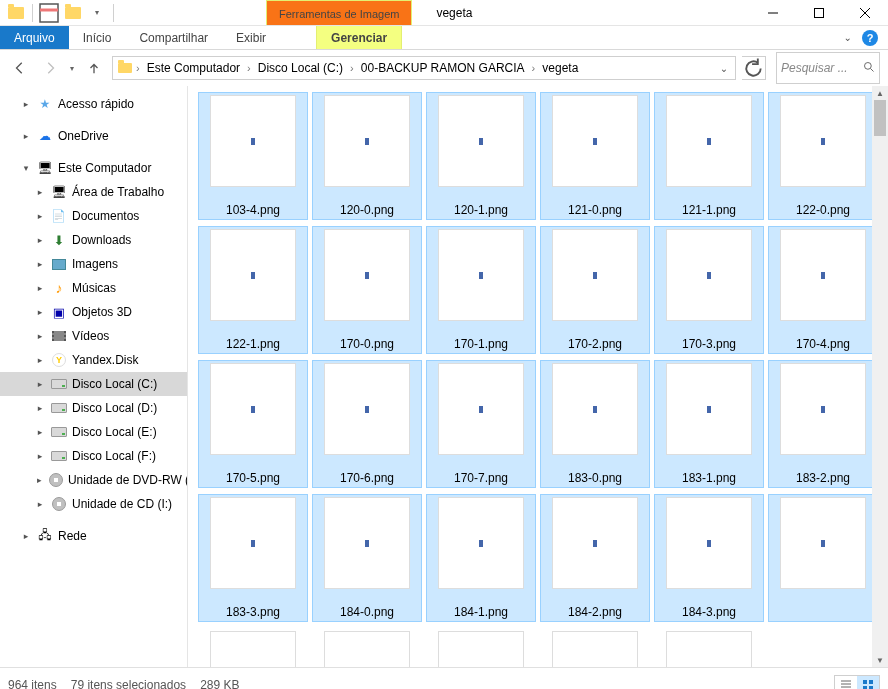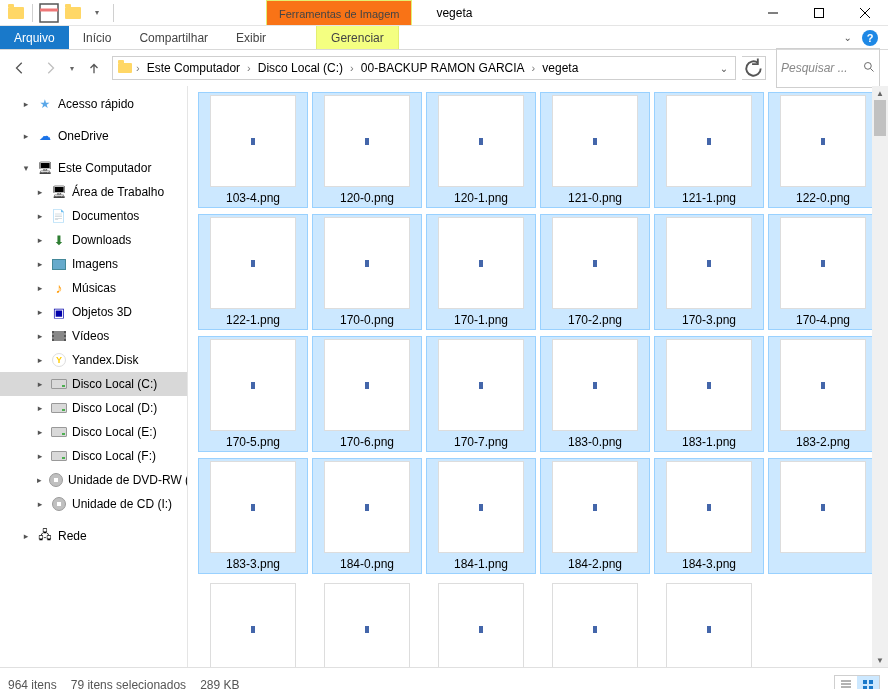--- a/index.html
+++ b/index.html
@@ -17,41 +17,41 @@
 .title-text { padding-left: 24px; display: flex; align-items: center; color: #000; }
 .title-spacer { flex: 1; }
 .win-controls { display: flex; }
 .win-btn { width: 46px; height: 26px; display: flex; align-items: center; justify-content: center; color: #000; }
 .win-btn svg { width: 10px; height: 10px; }
 
 
 .ribbon { height: 24px; display: flex; align-items: stretch; border-bottom: 1px solid #d9d9d9; }
 .rtab { padding: 0 14px; display: flex; align-items: center; color: #444; }
 .rtab.file { background: #1979ca; color: #fff; }
-.rtab.contextual { background: #f4ff81; border-left: 1px solid #e4ef71; border-right: 1px solid #e4ef71; color: #444; }
+.rtab.contextual { background: #f4ff81; border-left: 1px solid #e4ef71; border-right: 1px solid #e4ef71; color: #444; font-weight: bold; }
 .ribbon-spacer { flex: 1; }
 .ribbon-right { display: flex; align-items: center; gap: 10px; padding-right: 10px; }
 .ribbon-chevron { color: #555; font-size: 10px; }
 .help-badge { width: 16px; height: 16px; border-radius: 50%; background: #1e88e5; color: #fff; display: flex; align-items: center; justify-content: center; font-size: 11px; font-weight: bold; }
 
 
 .navbar { height: 36px; display: flex; align-items: center; padding: 0 8px; gap: 6px; }
 .nav-arrow { width: 24px; height: 24px; display: flex; align-items: center; justify-content: center; color: #555; }
 .nav-arrow.disabled { color: #bfbfbf; }
 .nav-arrow svg { width: 14px; height: 14px; }
 .nav-dd { font-size: 8px; color: #666; padding: 0 2px; }
 .nav-up svg { width: 14px; height: 14px; }
 .addressbar { flex: 1; height: 24px; border: 1px solid #cfcfcf; display: flex; align-items: center; padding: 0 2px; }
 .addr-folder { width: 20px; display: flex; align-items: center; justify-content: center; }
 .crumb { padding: 0 6px; height: 22px; display: flex; align-items: center; color: #000; }
 .crumb-sep { color: #777; font-size: 11px; padding: 0 1px; }
 .addr-spacer { flex: 1; }
 .addr-dd { width: 18px; text-align: center; color: #555; font-size: 10px; }
 .refresh-btn { width: 24px; height: 24px; border: 1px solid #cfcfcf; border-left: none; display: flex; align-items: center; justify-content: center; color: #555; }
-.searchbox { width: 104px; height: 40px; border: 1px solid #cfcfcf; margin-left: 4px; display: flex; align-items: center; padding: 8px 4px; color: #888; }
+.searchbox { width: 104px; height: 32px; border: 1px solid #cfcfcf; margin-left: 4px; display: flex; align-items: center; padding: 8px 4px; color: #888; }
 .searchbox span:first-child { flex: 1; white-space: nowrap; overflow: hidden; text-overflow: ellipsis; font-style: italic; }
 .search-icon { color: #666; }
 
 
 .body { display: flex; height: calc(689px - 26px - 24px - 36px - 22px); }
 
 
 .tree { width: 188px; border-right: 1px solid #e5e5e5; overflow: hidden; padding-top: 6px; }
 .tnode { height: 24px; display: flex; align-items: center; padding-left: 6px; gap: 4px; color: #000; white-space: nowrap; }
 .tnode .twisty { width: 12px; font-size: 9px; color: #555; text-align: center; }
@@ -73,21 +73,21 @@
 .ticon-yandex { width: 14px; height: 14px; border-radius: 50%; background: #fff; border: 1px solid #ddd; display:flex;align-items:center;justify-content:center;color:#ffcc00;font-weight:bold;font-size:9px; }
 .ticon-dl { color: #2e7d32; font-size: 13px; }
 
 
 .content { flex: 1; overflow: hidden; position: relative; }
 .grid { display: grid; grid-template-columns: repeat(6, 110px); gap: 6px 4px; padding: 6px 0 0 10px; align-content: start; }
 .item { display: flex; flex-direction: column; align-items: center; padding: 2px; border: 1px solid transparent; }
 .item.selected { background: #cce8ff; border: 1px solid #99d1ff; }
 .thumb { width: 86px; height: 92px; background: #fff; border: 1px solid #ddd; display: flex; align-items: center; justify-content: center; }
 .thumb .dot { width: 4px; height: 7px; background: #4466aa; }
-.item-label { margin-top: 4px; font-size: 12px; color: #000; text-align: center; max-width: 100px; overflow: hidden; white-space: nowrap; }
+.item-label { margin-top: 16px; font-size: 12px; color: #000; text-align: center; max-width: 100px; overflow: hidden; white-space: nowrap; }
 .content-scrollbar { position: absolute; right: 0; top: 0; bottom: 0; width: 16px; background: #f0f0f0; }
 .scroll-thumb { position: absolute; left: 2px; right: 2px; top: 14px; height: 36px; background: #c1c1c1; }
 .scroll-arrow { position: absolute; left: 0; right: 0; height: 14px; display: flex; align-items: center; justify-content: center; font-size: 8px; color: #666; }
 .scroll-arrow.up { top: 0; } .scroll-arrow.down { bottom: 0; }
 
 
 .statusbar { height: 34px; border-top: 1px solid #e0e0e0; display: flex; align-items: center; padding: 0 8px; gap: 14px; color: #555; }
 .statusbar .spacer { flex: 1; }
 .view-toggle { display: flex; border: 1px solid #cfcfcf; }
 .view-btn { width: 22px; height: 18px; display: flex; align-items: center; justify-content: center; }

